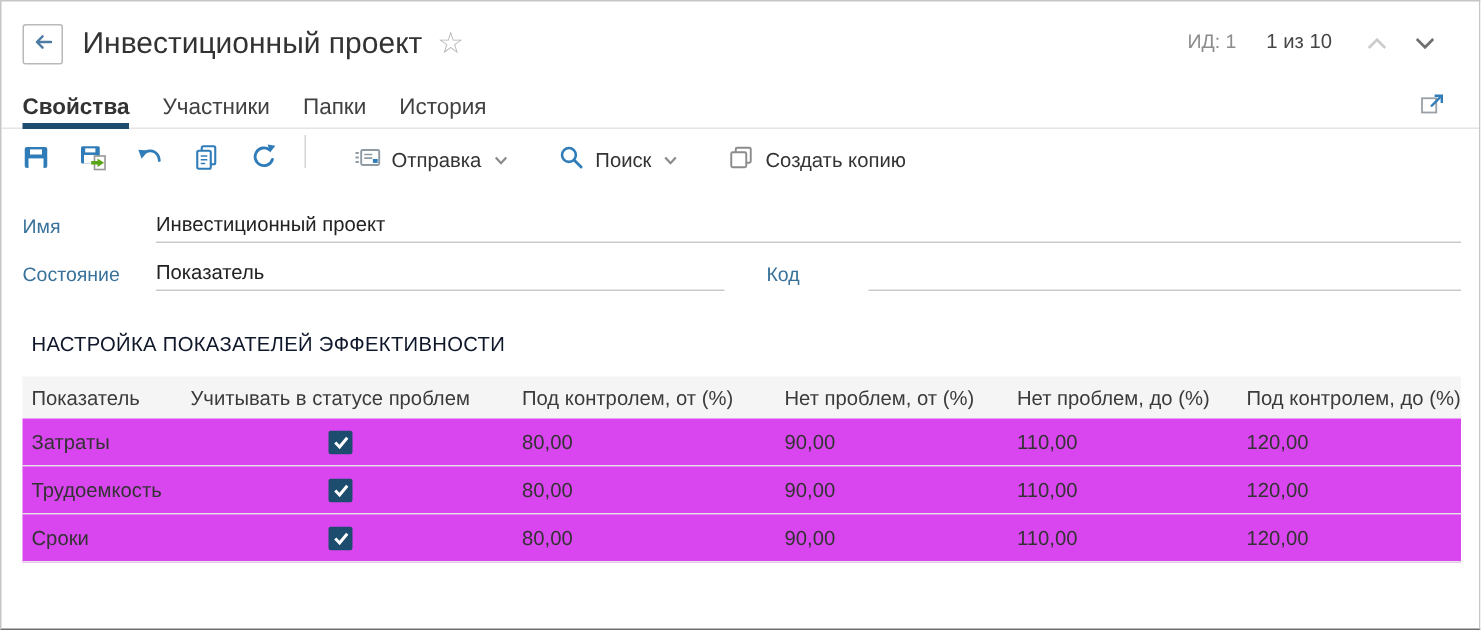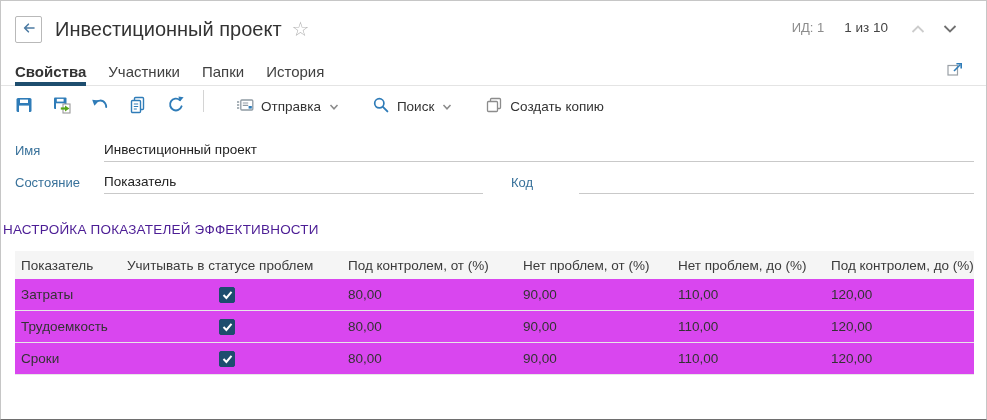--- a/index.html
+++ b/index.html
@@ -83,22 +83,22 @@
     border-bottom: 1px solid #c9c9c9; white-space: nowrap;
   }
   .lbl-name  { left: 14px;  top: 142px; }
   .val-name  { left: 103px; top: 138px; right: 12px; }
   .lbl-state { left: 14px;  top: 174px; }
   .val-state { left: 103px; top: 170px; width: 379px; }
   .lbl-code  { left: 510px; top: 174px; text-align: right; }
   .val-code  { left: 578px; top: 170px; right: 12px; }
 
   .section-title {
-    position: absolute; left: 2px; top: 221px;
-    font-size: 13.5px; color: #4c1d95; letter-spacing: .2px;
+    position: absolute; left: 20px; top: 221px;
+    font-size: 13.5px; color: #0f172a; letter-spacing: .2px;
   }
 
   
   .grid-table { position: absolute; left: 14px; top: 250px; right: 12px; }
   .trow {
     display: grid;
     grid-template-columns: 106px 221px 175px 155px 153px 1fr;
     align-items: center;
   }
   .thead { height: 28px; background: #f5f5f5; font-size: 13.5px; color: #3b3b3b; }

